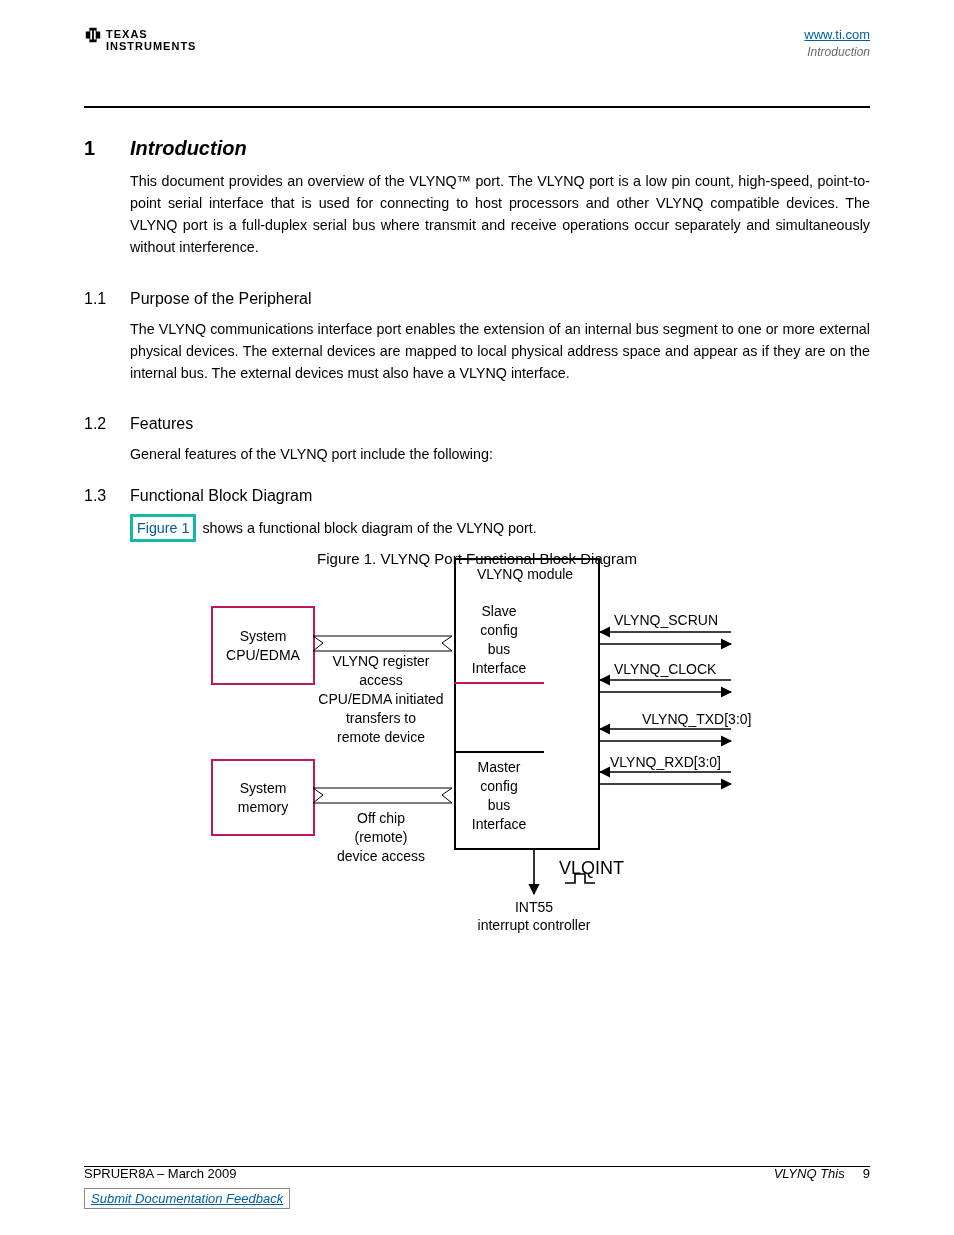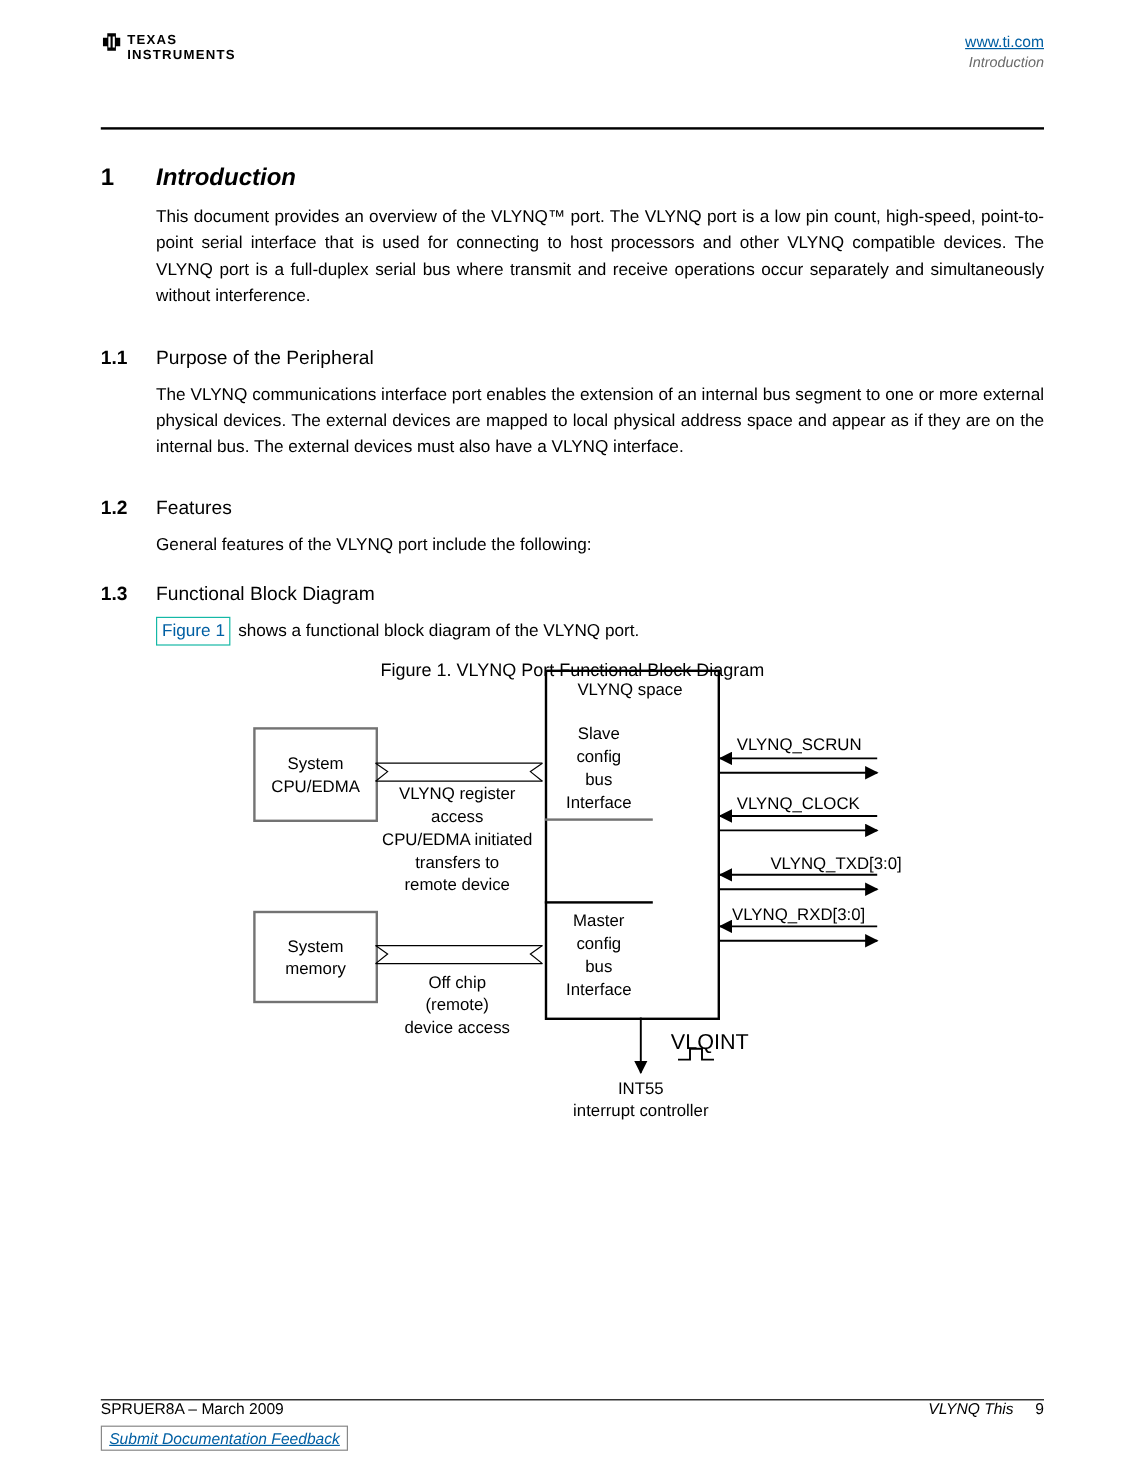--- a/index.html
+++ b/index.html
@@ -46,48 +46,48 @@
   .body-para {
     position: absolute;
     left: 130px; right: 84px;
     font-size: 14.3px;
     line-height: 1.55;
     text-align: justify;
   }
   .subsec-num {
     position: absolute;
     left: 84px;
-    font-size: 16px; font-weight: 700;
+    font-size: 16px; font-weight: 400;
   }
   .subsec-title {
     position: absolute;
     font-size: 16px; font-weight: 400;
   }
   .fig-link-box {
     display: inline-block;
-    border: 1px solid #14b8a6;
+    border: 3px solid #14b8a6;
     padding: 0 4px;
     color: #005fa3;
     margin-right: 2px;
   }
   .fig-caption {
     position: absolute;
     width: 100%;
     text-align: center;
     font-size: 15px; font-weight: 400;
   }
   
   .diagram {
     position: absolute;
     left: 0px; top: 556px;
     width: 954px; height: 430px;
   }
   .dg-box {
     position: absolute;
-    border: 2px solid #737373;
+    border: 2px solid #be185d;
     text-align: center;
     display: flex;
     flex-direction: column;
     justify-content: center;
     font-size: 14px;
     line-height: 1.35;
   }
   .dg-box-sys-cpu   { left: 211px; top: 50px;  width: 100px; height: 75px; }
   .dg-box-sys-mem   { left: 211px; top: 203px; width: 100px; height: 73px; }
   .dg-box-vlynq     { left: 454px; top: 2px;   width: 142px; height: 288px; border: 2px solid #000; }
@@ -185,21 +185,21 @@
     <span>shows a functional block diagram of the VLYNQ port.</span>
   </div>
 
   <div class="fig-caption" style="top:550px;">Figure 1. VLYNQ Port Functional Block Diagram</div>
 
   <div class="diagram">
 
     <div class="dg-box dg-box-sys-cpu">System<br>CPU/EDMA</div>
     <div class="dg-box dg-box-sys-mem">System<br>memory</div>
     <div class="dg-box dg-box-vlynq"></div>
-    <div class="dg-inner-title">VLYNQ space</div>
+    <div class="dg-inner-title">VLYNQ module</div>
     <div class="dg-box dg-box-slave" style="border-left:none;">Slave<br>config<br>bus<br>Interface</div>
     <div class="dg-box dg-box-master" style="border-left:none;">Master<br>config<br>bus<br>Interface</div>
 
     <div class="dg-mid-label dg-mid-lower">Off chip<br>(remote)<br>device access</div>
     <div class="dg-mid-label dg-mid-upper">VLYNQ register<br>access<br>CPU/EDMA initiated<br>transfers to<br>remote device</div>
 
     <div class="dg-signal" style="left:614px; top:55px;">VLYNQ_SCRUN</div>
     <div class="dg-signal" style="left:614px; top:104px;">VLYNQ_CLOCK</div>
     <div class="dg-signal" style="left:642px; top:154px;">VLYNQ_TXD[3:0]</div>
     <div class="dg-signal" style="left:610px; top:197px;">VLYNQ_RXD[3:0]</div>

